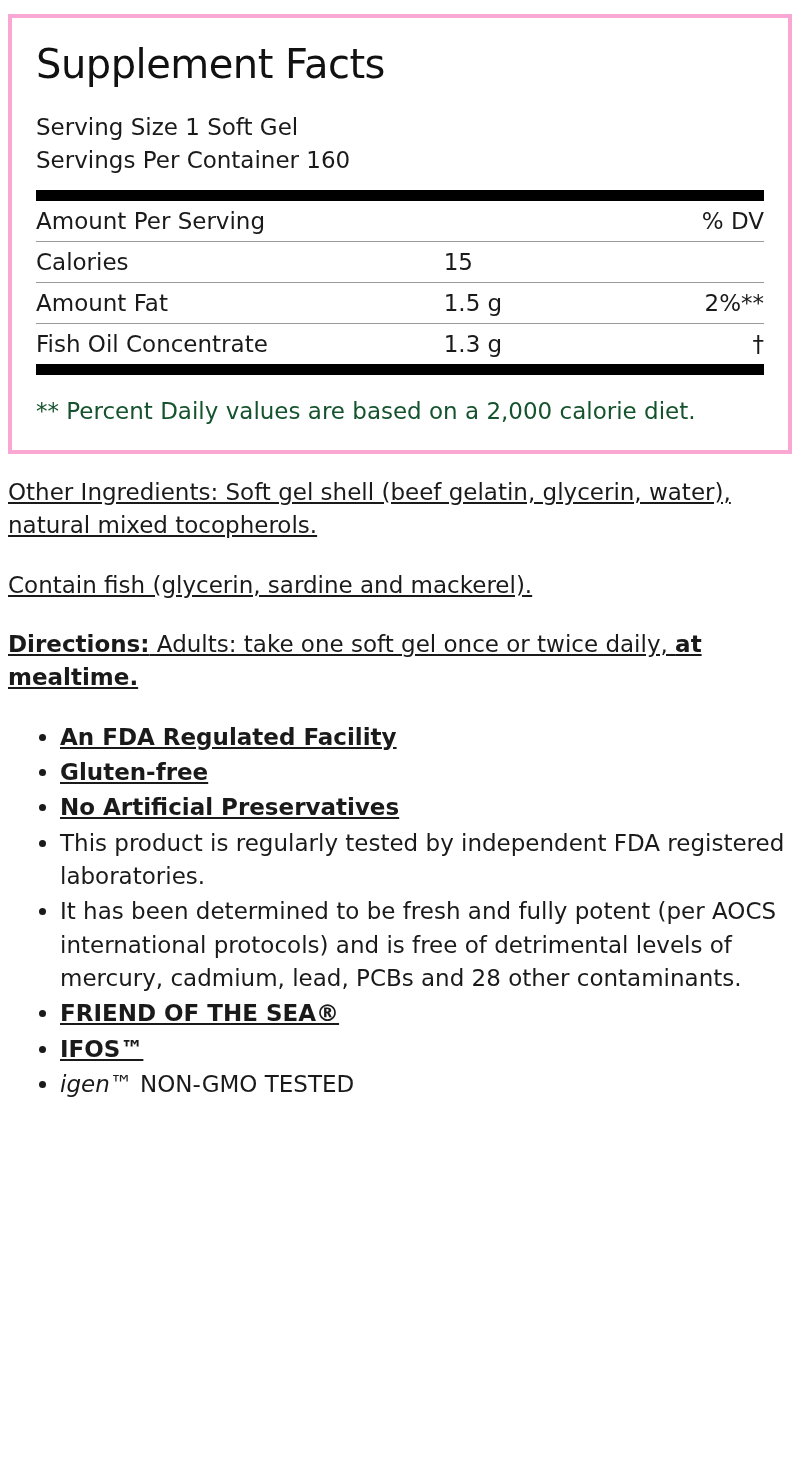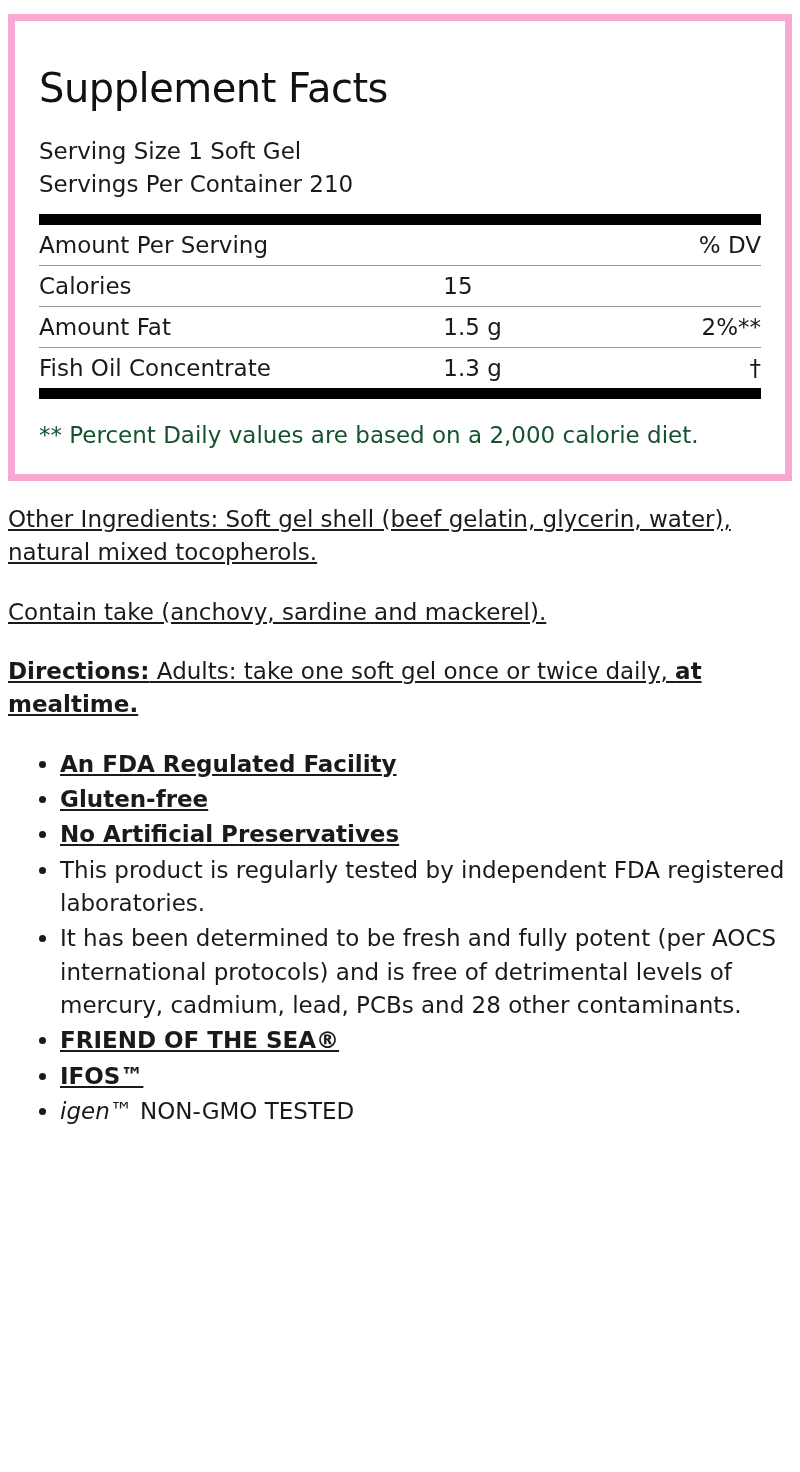--- a/index.html
+++ b/index.html
@@ -16,23 +16,23 @@
   }
   .page {
     width: 800px;
     box-sizing: border-box;
     padding: 0;
   }
 
   
   .sf-panel {
     margin: 14px 8px 0 8px;
-    border: 7px solid #f9a8d4;
+    border: 4px solid #f9a8d4;
     box-sizing: border-box;
-    padding: 24px 24px 22px 24px;
+    padding: 3px 24px 22px 24px;
   }
   .sf-title {
     font-size: 40px;
     font-weight: 400;
     letter-spacing: -0.5px;
     margin: 20px 0 24px 0;
     color: #111111;
   }
   .sf-serving {
     font-size: 23px;
@@ -106,21 +106,21 @@
 </head>
 <body>
 
 <div class="page">
 
   <div class="sf-panel">
 
     <div class="sf-title">Supplement Facts</div>
 
     <div class="sf-serving">Serving Size 1 Soft Gel</div>
-    <div class="sf-serving">Servings Per Container 210</div>
+    <div class="sf-serving">Servings Per Container 160</div>
 
     <div class="rule-thick"></div>
 
     <table class="sf-table">
       <tbody>
         <tr class="hdr">
           <td class="col-name">Amount Per Serving</td>
           <td class="col-amt"></td>
           <td class="col-dv">% DV</td>
         </tr>
@@ -149,21 +149,21 @@
     <div class="rule-thick-bottom"></div>
 
     <div class="sf-footnote">** Percent Daily values are based on a 2,000 calorie diet.</div>
 
   </div>
 
   <div class="below">
 
     <p>Other Ingredients: Soft gel shell (beef gelatin, glycerin, water), natural mixed tocopherols.</p>
 
-    <p>Contain take (anchovy, sardine and mackerel).</p>
+    <p>Contain fish (glycerin, sardine and mackerel).</p>
 
     <p><b>Directions:</b><span> Adults: take one soft gel once or twice daily, </span><b>at mealtime.</b></p>
 
     <ul class="claims">
       <li class="bold">An FDA Regulated Facility</li>
       <li class="bold">Gluten-free</li>
       <li class="bold">No Artificial Preservatives</li>
       <li>This product is regularly tested by independent FDA registered laboratories.</li>
       <li>It has been determined to be fresh and fully potent (per AOCS international protocols) and is free of detrimental levels of mercury, cadmium, lead, PCBs and 28 other contaminants.</li>
       <li class="bold">FRIEND OF THE SEA®</li>

